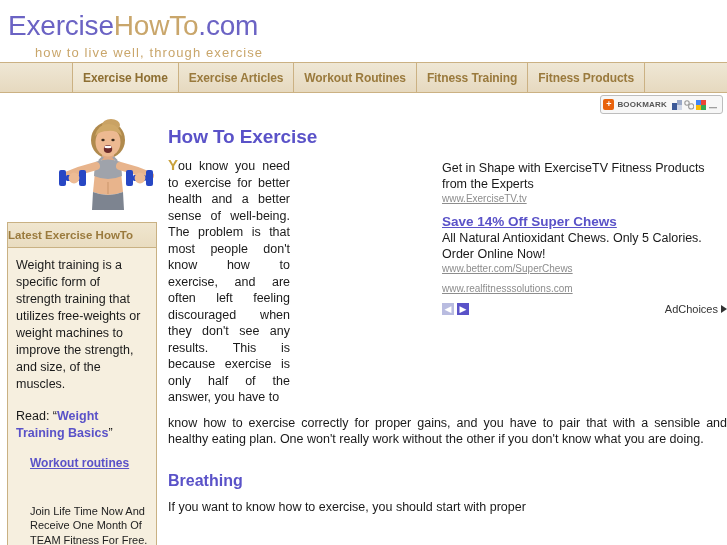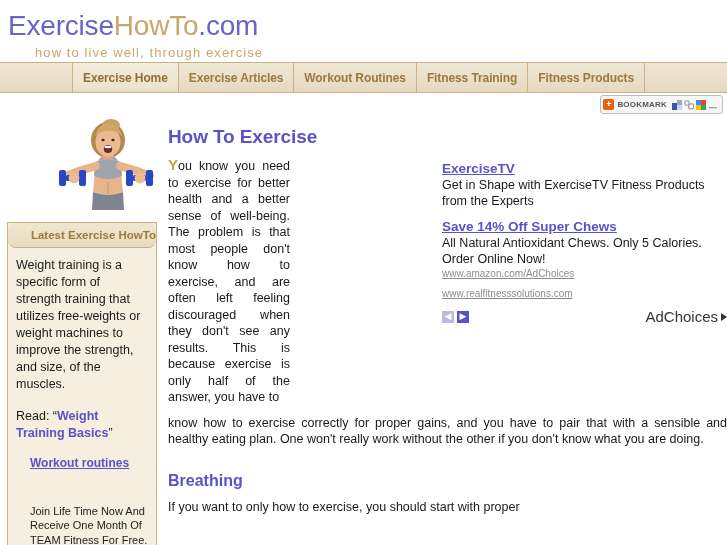--- a/index.html
+++ b/index.html
@@ -156,27 +156,26 @@
     left: 7px;
     top: 107px;
     width: 150px;
     border: 1px solid #c9b183;
     background: #f6efdf;
     box-sizing: border-box;
   }
   #sidebar-box-header {
     height: 24px;
     line-height: 24px;
-    text-align: right;
+    text-align: left;
     font-size: 11.5px;
     font-weight: bold;
     color: #9a7a3d;
     background: linear-gradient(to bottom, #f0e6cf, #e9dcc0);
     border-bottom: 1px solid #c9b183;
-    border-radius: 8px;
   }
   #sidebar-box-body {
     padding: 9px 8px 8px 8px;
     font-size: 12.5px;
     line-height: 17px;
     color: #1a1a1a;
   }
   #sidebar-box-body p { margin: 0; }
   #sidebar-read { margin-top: 15px !important; }
   .side-link {
@@ -275,21 +274,21 @@
     width: 12px; height: 12px;
     display: flex; align-items: center; justify-content: center;
     font-size: 9px;
     color: #ffffff;
     cursor: pointer;
     line-height: 1;
   }
   .pager-btn.prev { background: #b9bce0; }
   .pager-btn.next { background: #5a52c8; }
   #adchoices {
-    font-size: 15px;
+    font-size: 11px;
     color: #333;
     display: flex;
     align-items: center;
     gap: 3px;
     cursor: pointer;
   }
   #adchoices .ac-tri {
     width: 0; height: 0;
     border-left: 6px solid #333;
     border-top: 4px solid transparent;
@@ -421,27 +420,27 @@
         </div>
       </div>
     </div>
   </div>
 
   <div id="main">
     <h1 class="h1">How To Exercise</h1>
 
     <div id="ad-block">
       <div class="ad-unit">
-        <span class="au-title">ExerciseTV</span>
         <span class="au-body">Get in Shape with ExerciseTV Fitness Products from the Experts</span>
+        <span class="au-url">www.ExerciseTV.tv</span>
       </div>
       <div class="ad-unit">
         <span class="au-title">Save 14% Off Super Chews</span>
         <span class="au-body">All Natural Antioxidant Chews. Only 5 Calories. Order Online Now!</span>
-        <span class="au-url">www.amazon.com/AdChoices</span>
+        <span class="au-url">www.better.com/SuperChews</span>
       </div>
       <div class="ad-unit">
         <span class="au-url">www.realfitnesssolutions.com</span>
       </div>
       <div id="ad-footer">
         <div id="ad-pager">
           <span class="pager-btn prev">◀</span>
           <span class="pager-btn next">▶</span>
         </div>
         <div id="adchoices">
@@ -450,16 +449,16 @@
         </div>
       </div>
     </div>
 
     <p class="body-copy narrow-col"><span class="dropcap">Y</span><span>ou know you need to exercise for better health and a better sense of well-being. The problem is that most people don't know how to exercise, and are often left feeling discouraged when they don't see any results. This is because exercise is only half of the answer, you have to</span></p>
 
     <p class="body-copy clear">know how to exercise correctly for proper gains, and you have to pair that with a sensible and healthy eating plan. One won't really work without the other if you don't know what you are doing.</p>
 
     <h2 class="h2">Breathing</h2>
 
-    <p class="body-copy">If you want to only how to exercise, you should start with proper</p>
+    <p class="body-copy">If you want to know how to exercise, you should start with proper</p>
   </div>
 
 </div>
 
 </body></html>

